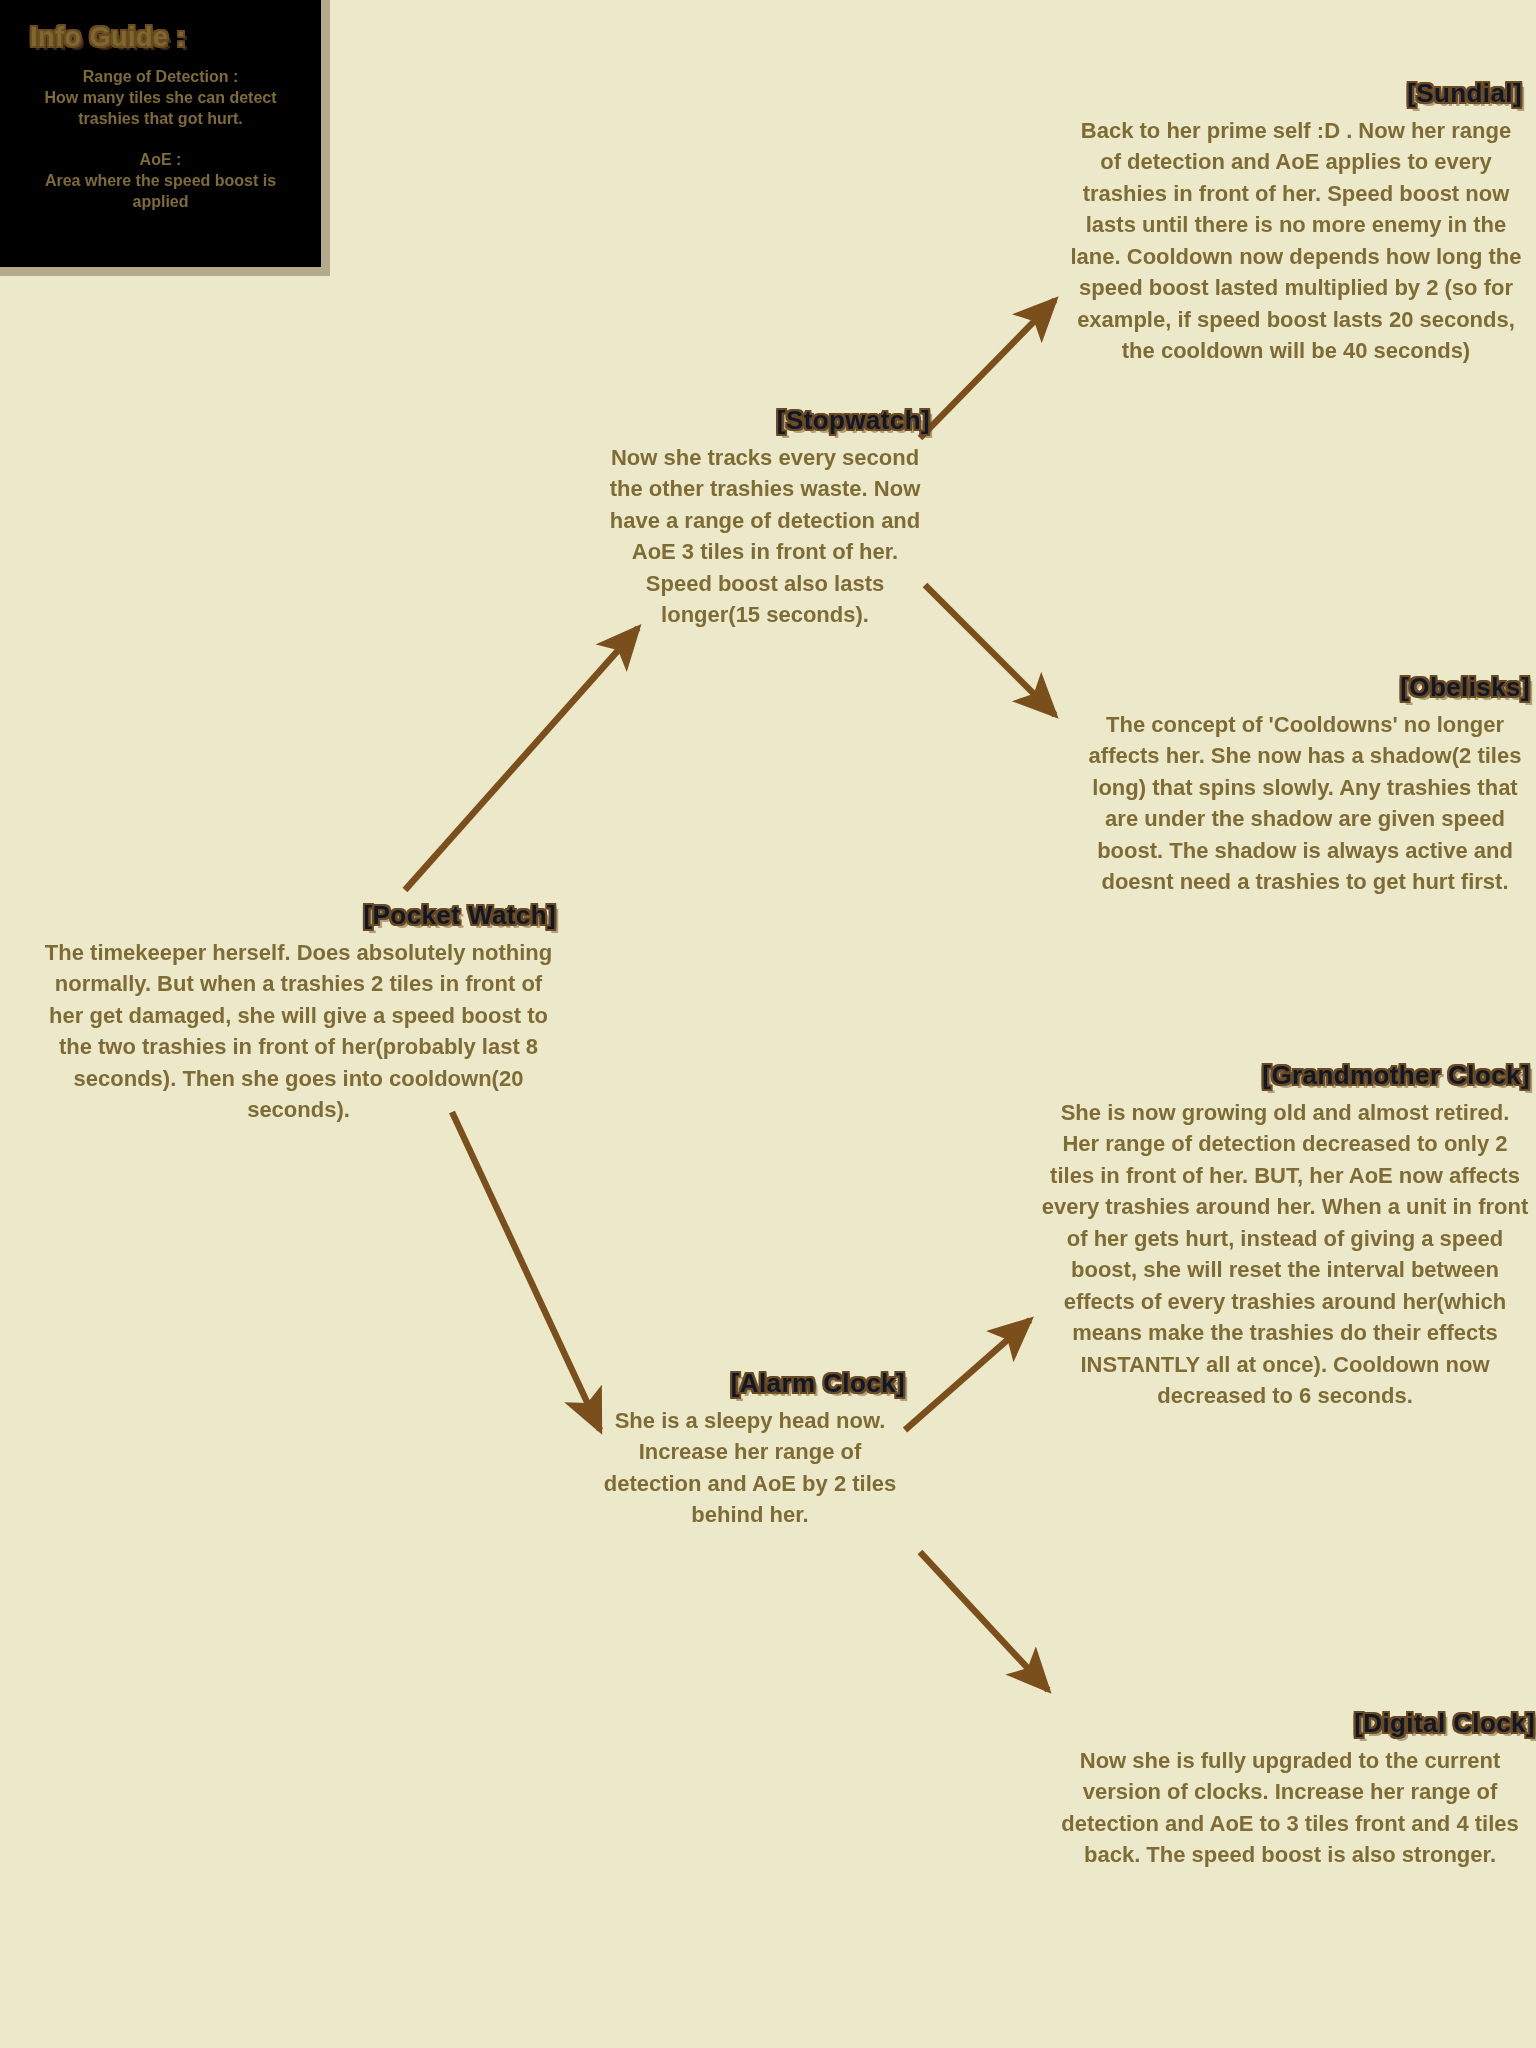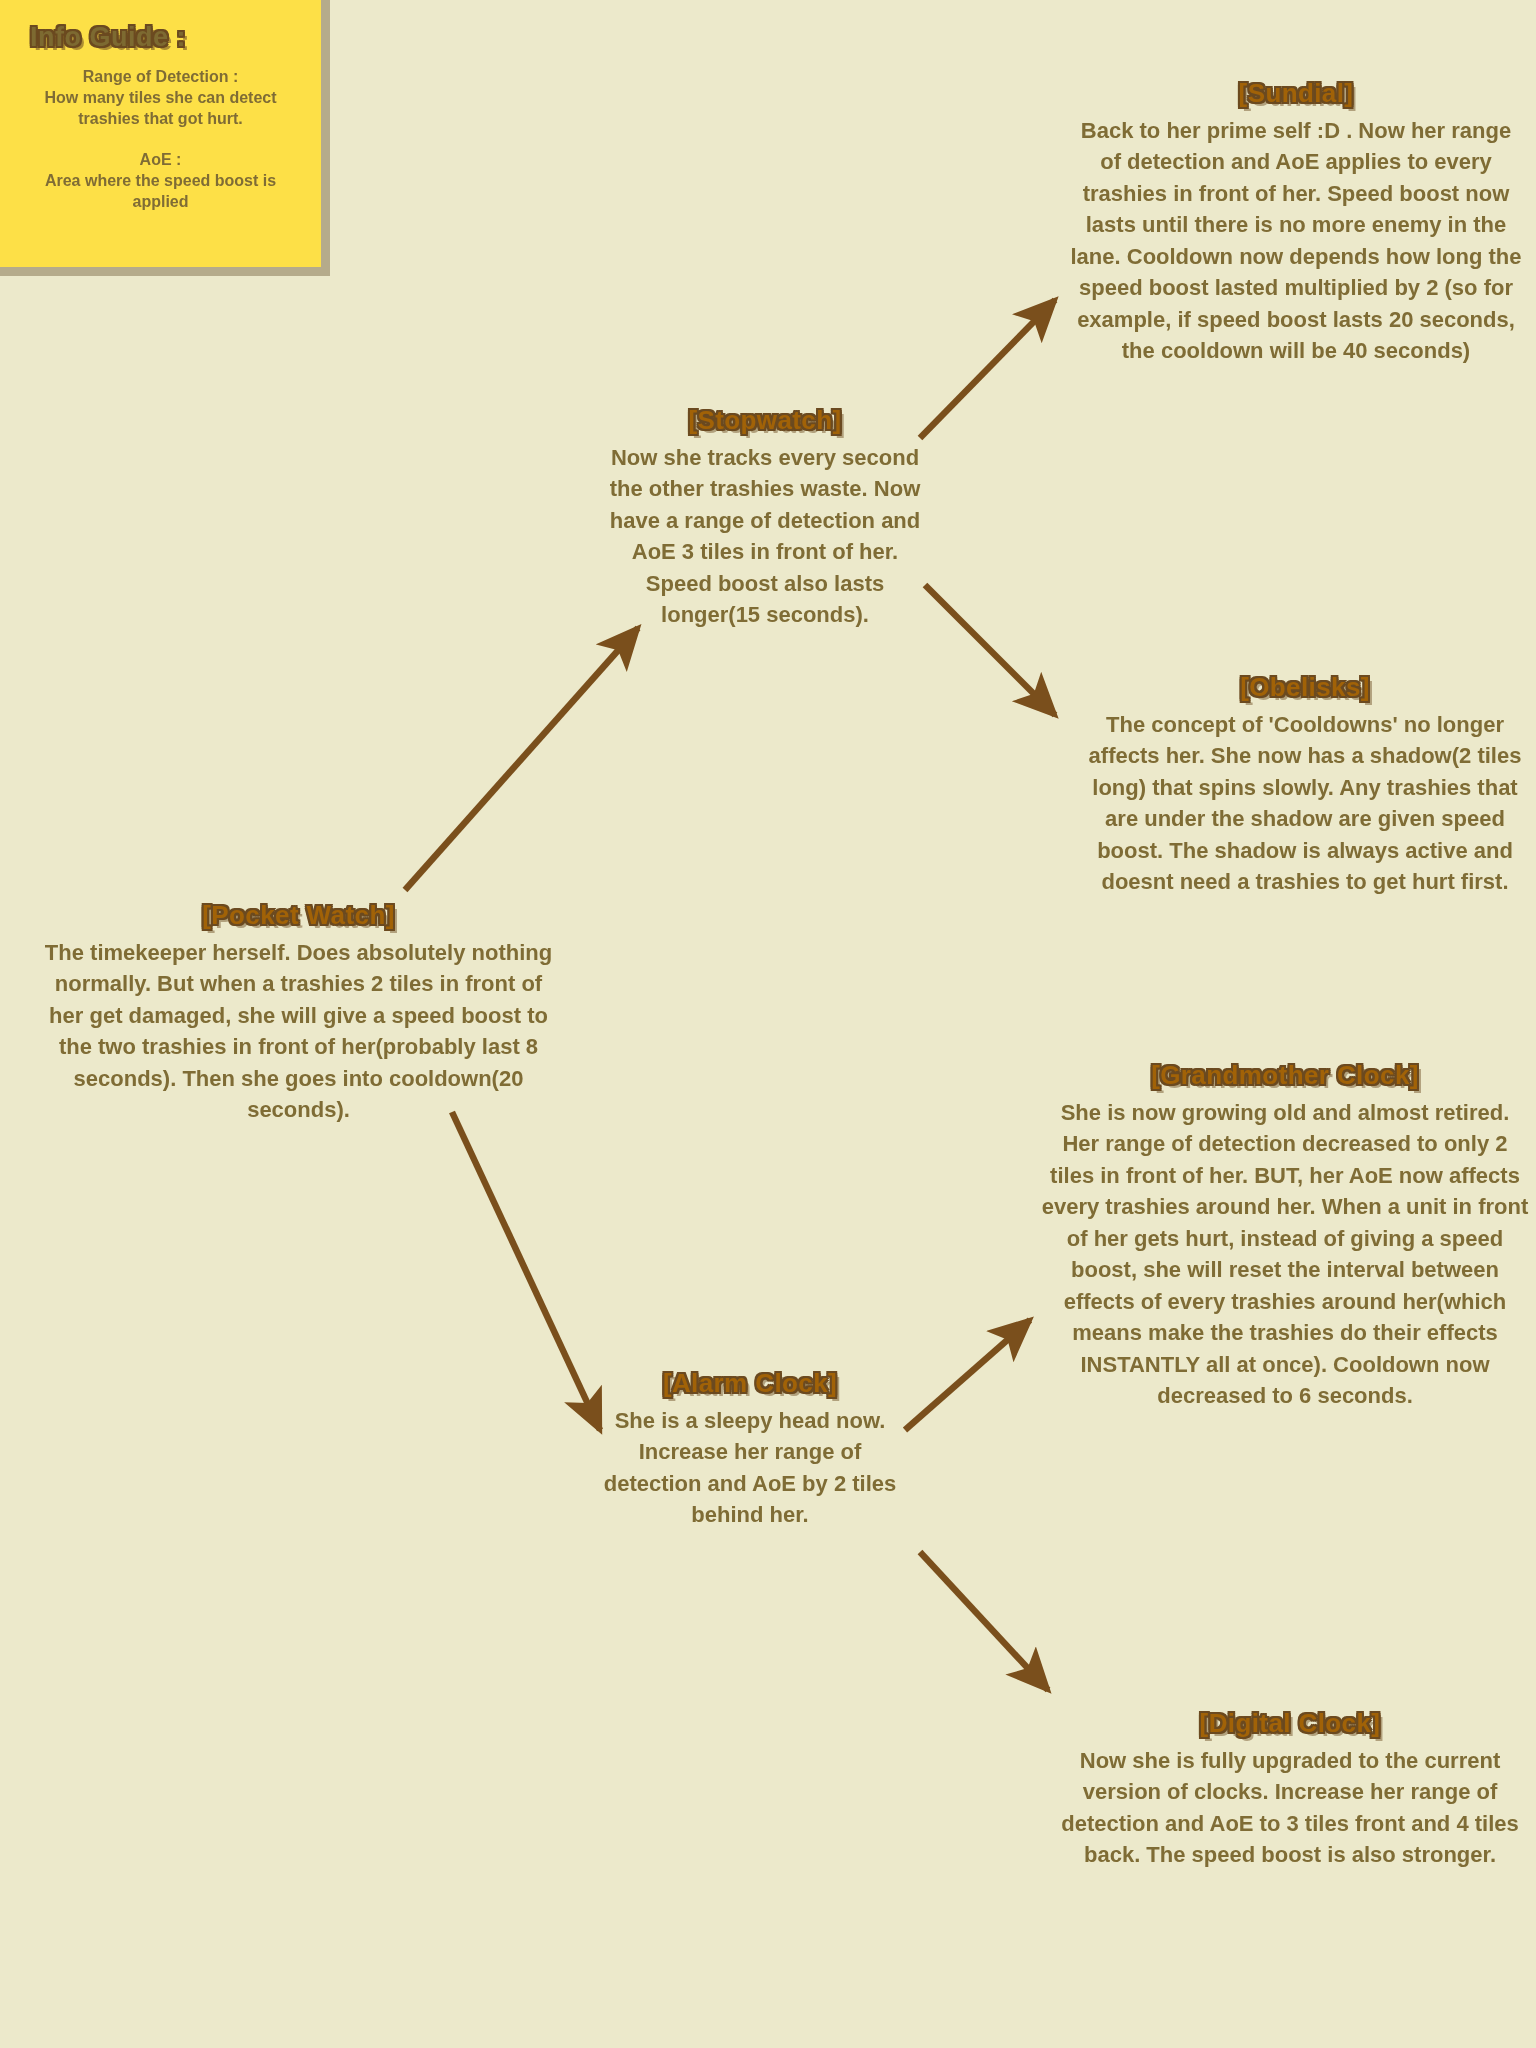--- a/index.html
+++ b/index.html
@@ -31,21 +31,21 @@
     pointer-events: none;
   }
 
   
   .info-guide {
     position: absolute;
     left: 0;
     top: 0;
     width: 330px;
     height: 276px;
-    background: #fde047;
+    background: #000000;
     box-sizing: border-box;
     border-right: 9px solid #b5ab8b;
     border-bottom: 9px solid #b5ab8b;
     padding: 14px 16px 10px 16px;
   }
   .info-guide-title {
     font-size: 27px;
     font-weight: bold;
     color: #7d6a31;
     letter-spacing: 0.5px;
@@ -71,33 +71,34 @@
   }
 
   
   .node {
     position: absolute;
     text-align: center;
   }
   .node-title {
     font-size: 26px;
     font-weight: bold;
-    color: #a16207;
+    color: #0f172a;
     letter-spacing: 0.4px;
     margin: 0 0 6px 0;
     text-shadow:
        2px 0 0 #6b4a20,
       -2px 0 0 #6b4a20,
        0 2px 0 #6b4a20,
        0 -2px 0 #6b4a20,
        2px 2px 0 #6b4a20,
       -2px 2px 0 #6b4a20,
        2px -2px 0 #6b4a20,
       -2px -2px 0 #6b4a20,
        4px 4px 0 rgba(107,74,32,0.45);
+    text-align: right;
   }
   .node-desc {
     font-size: 22px;
     font-weight: bold;
     color: #7f6c35;
     line-height: 1.43;
     text-align: center;
   }
 
   

